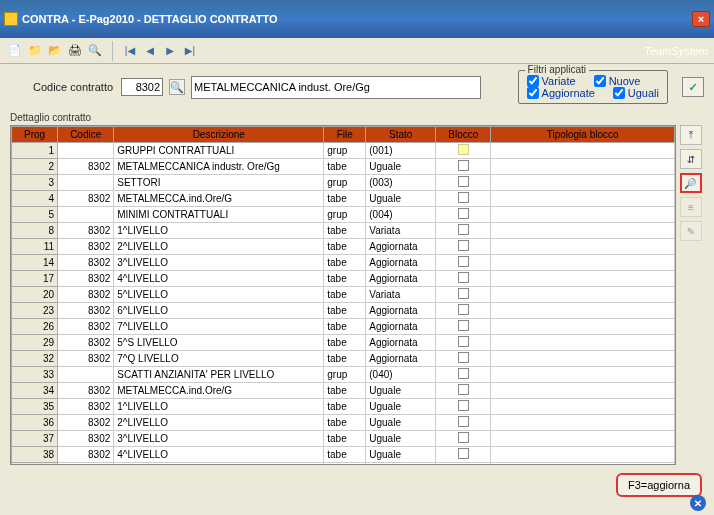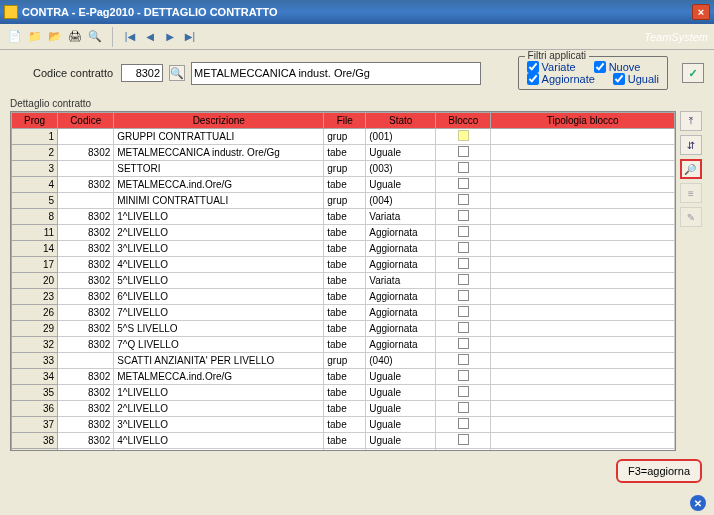--- a/index.html
+++ b/index.html
@@ -1,19 +1,19 @@
 <!DOCTYPE html>
 <html><head>
 <meta charset="utf-8">
 <style>
 * { box-sizing: border-box; margin: 0; padding: 0; font-family: Tahoma, Arial, sans-serif; font-size: 11px; }
 body { background: #ece9d8; width: 714px; height: 515px; position: relative; }
 
 
-.titlebar { height: 24px; background: linear-gradient(#3a6ea5,#3e7bc7,#2c5ea0); color: #fff; display: flex; align-items: center; padding: 0 4px; }
+.titlebar { height: 38px; background: linear-gradient(#3a6ea5,#3e7bc7,#2c5ea0); color: #fff; display: flex; align-items: center; padding: 0 4px; }
 .titlebar .icon { width: 14px; height: 14px; background: #ffcc33; border: 1px solid #aa8800; margin-right: 4px; }
 .titlebar .title { font-weight: bold; flex: 1; white-space: nowrap; }
 .titlebar .close { width: 18px; height: 16px; background: #e05030; border: 1px solid #a03010; color: #fff; text-align: center; line-height: 14px; border-radius: 2px; cursor: pointer; font-weight: bold; }
 
 
 .toolbar { height: 26px; background: #ece9d8; border-bottom: 1px solid #b0b0b0; display: flex; align-items: center; padding: 0 6px; gap: 2px; }
 .toolbar .tb-btn { width: 18px; height: 18px; border: 1px solid transparent; display: inline-flex; align-items: center; justify-content: center; cursor: pointer; }
 .toolbar .sep { width: 1px; height: 20px; background: #bbb; margin: 0 6px; }
 .toolbar .nav { color: #3a6ea5; font-size: 10px; }
 .toolbar .brand { margin-left: auto; color: #fff; font-style: italic; }
@@ -32,21 +32,21 @@
 .filters-box input[type="checkbox"] { width: 12px; height: 12px; }
 
 .confirm-btn { width: 22px; height: 20px; border: 1px solid #888; background: #f4f0e6; margin-left: 8px; cursor: pointer; display: inline-flex; align-items: center; justify-content: center; color: #2a6; font-weight: bold; }
 
 
 .grid-wrap { margin: 2px 10px 0 10px; position: relative; }
 .grid-legend { font-size: 10px; color: #333; margin-bottom: 2px; }
 .grid-area { display: flex; }
 .grid { border: 1px solid #888; background: #fff; height: 340px; overflow: auto; flex: 1; }
 table { border-collapse: collapse; width: 100%; }
-th { background: #ef4444; border: 1px solid #aaa; font-weight: normal; padding: 2px 12px; font-size: 10px; color: #000; position: sticky; top: 0; }
+th { background: #c2410c; border: 1px solid #aaa; font-weight: normal; padding: 2px 12px; font-size: 10px; color: #000; position: sticky; top: 0; }
 td { border: 1px solid #ccc; padding: 1px 3px; font-size: 10px; color: #000; white-space: nowrap; overflow: hidden; height: 14px; }
 td.prog { text-align: right; background: #ece9d8; border-color: #aaa; width: 32px; }
 td.codice { text-align: right; width: 44px; }
 td.descr { width: 210px; }
 td.file { width: 42px; }
 td.stato { width: 70px; }
 td.blocco { width: 44px; text-align: center; }
 td.tip { }
 td.blocco .chk { display: inline-block; width: 11px; height: 11px; border: 1px solid #888; background: #fff; }
 td.blocco.hl .chk { background: #ffff99; border-color: #cc9; }

